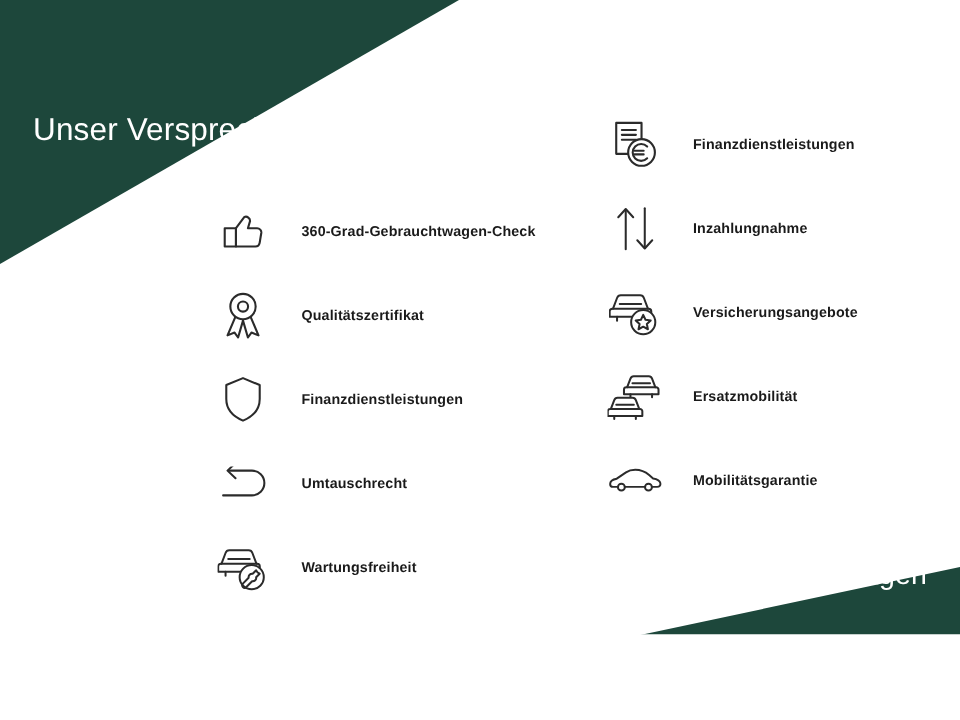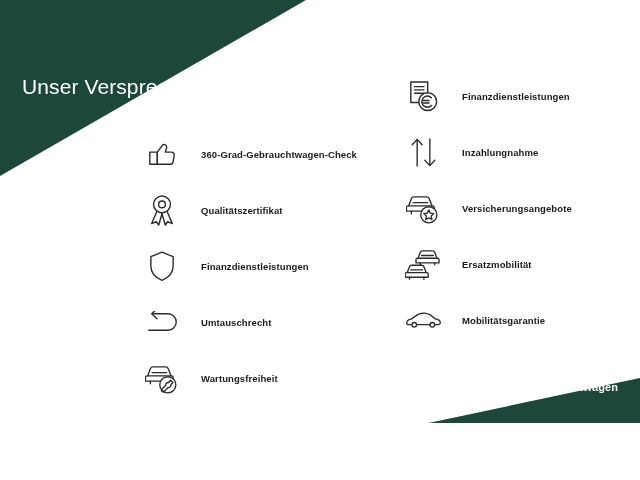--- a/index.html
+++ b/index.html
@@ -102,22 +102,22 @@
   }
   .brand-plus {
     font-size: 21px;
     font-weight: 400;
     line-height: 1;
     letter-spacing: 0.2px;
     text-decoration: underline;
   }
   .brand-sub {
     margin-top: 5px;
-    font-size: 11px;
-    font-weight: 700;
+    font-size: 19px;
+    font-weight: 400;
     letter-spacing: 0.1px;
     line-height: 1;
   }
 </style>
 </head>
 <body>
 
 <div id="poster">
 
   <svg class="shape-layer" viewBox="0 0 640 480" preserveAspectRatio="none">

